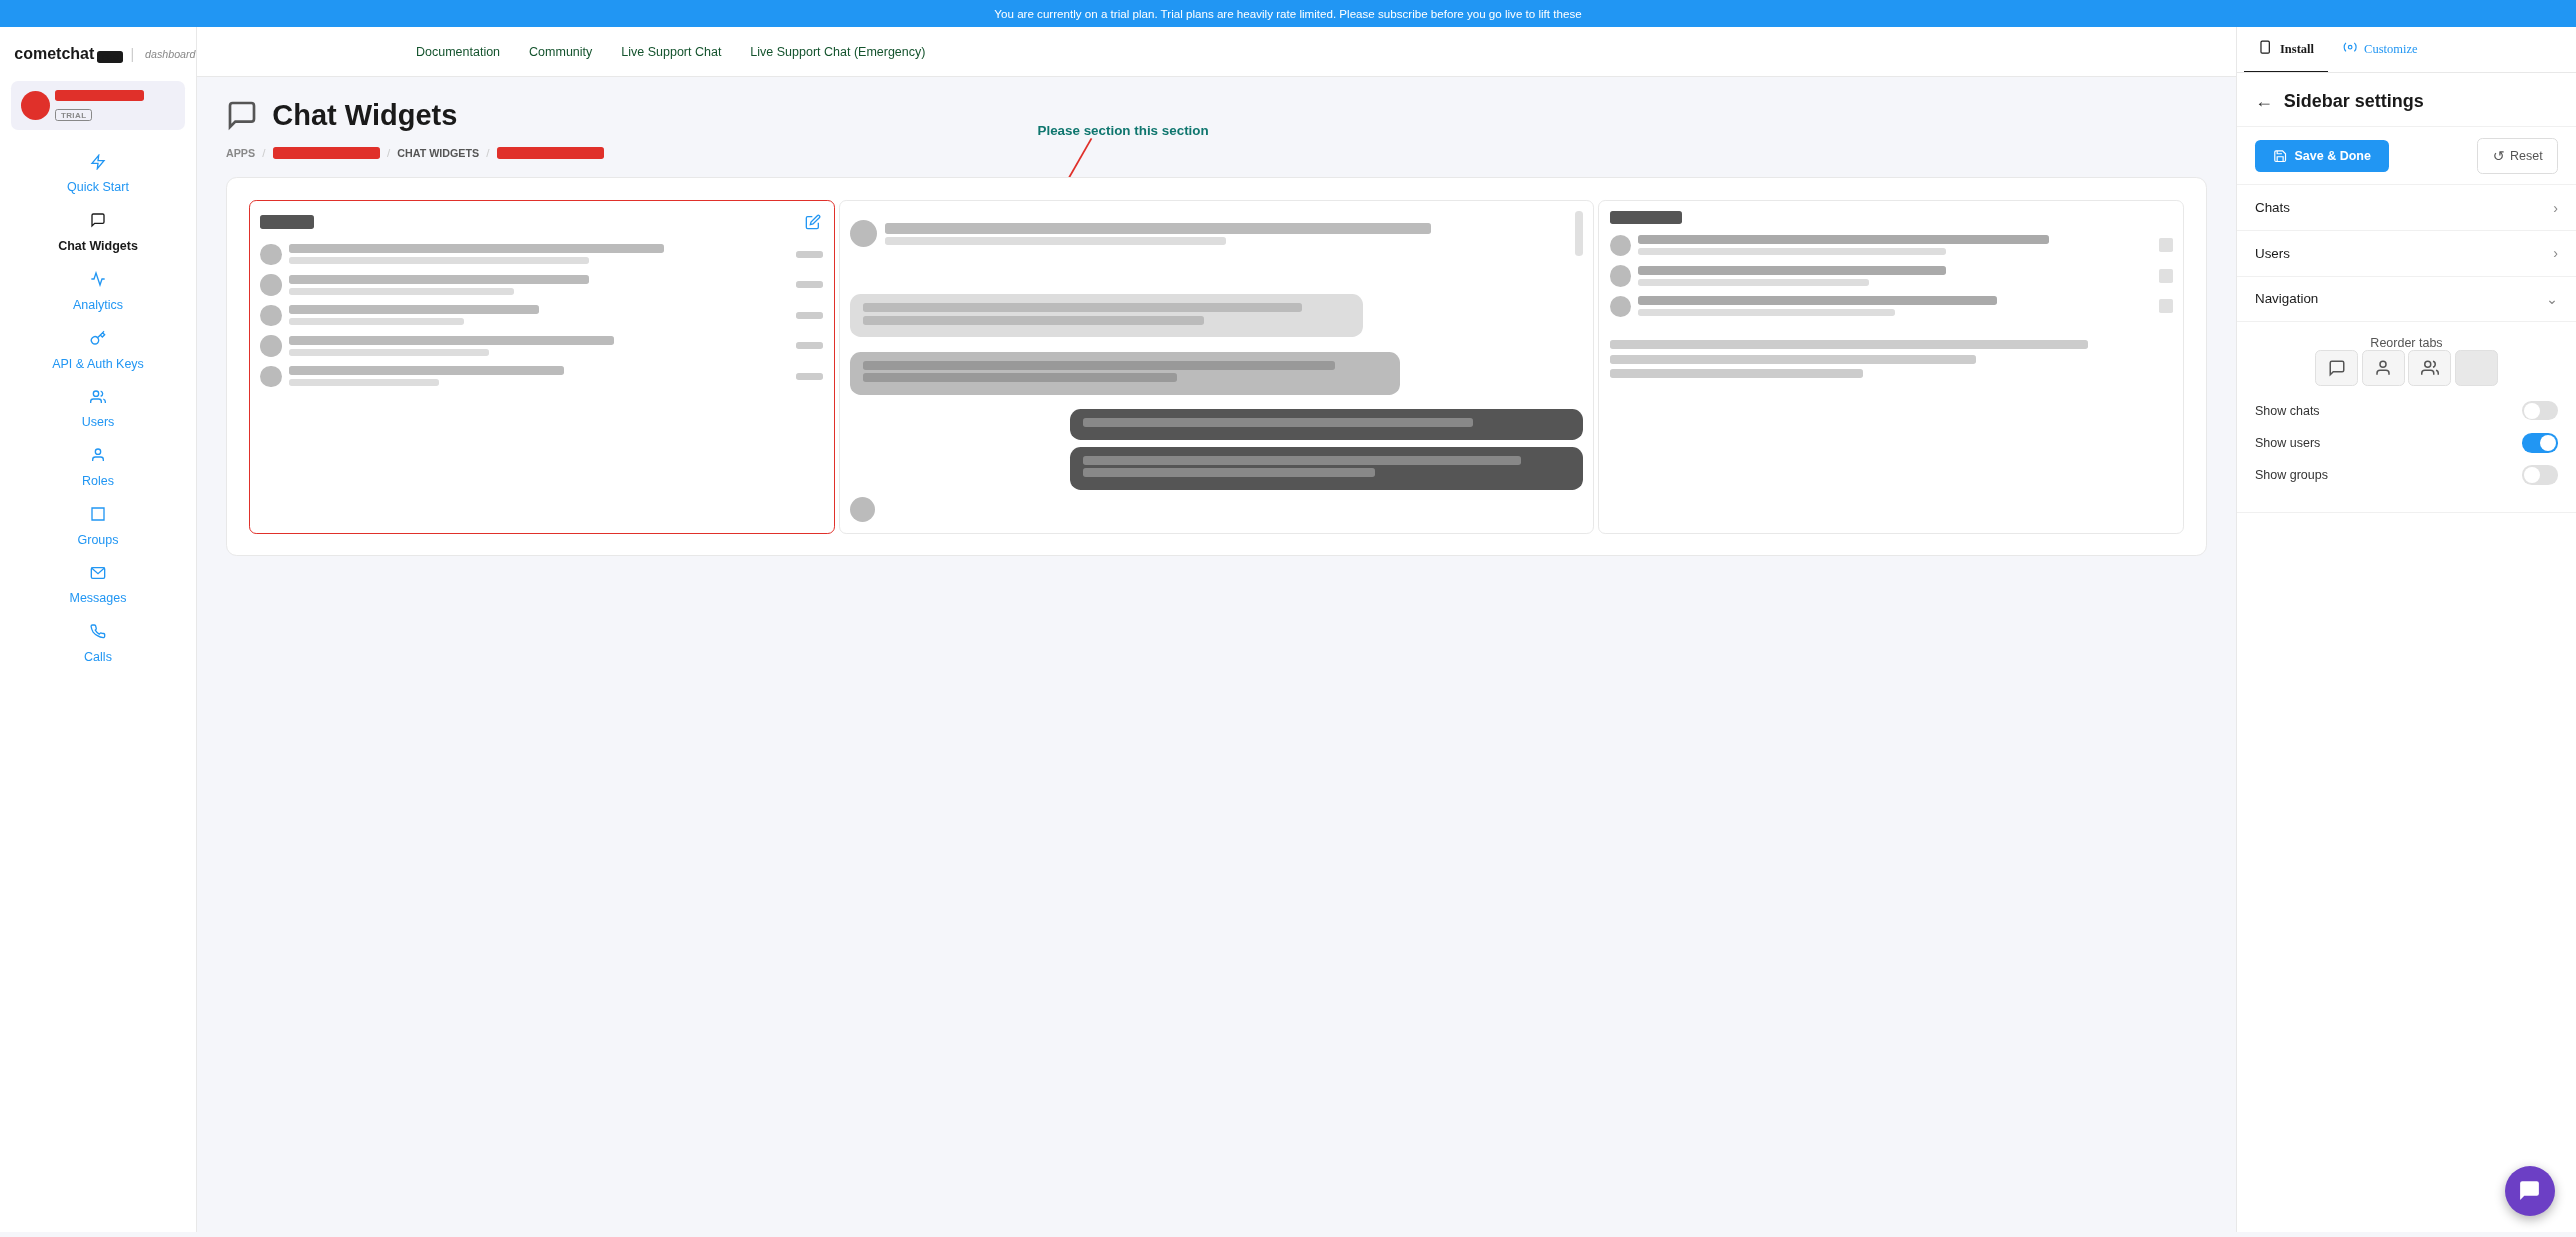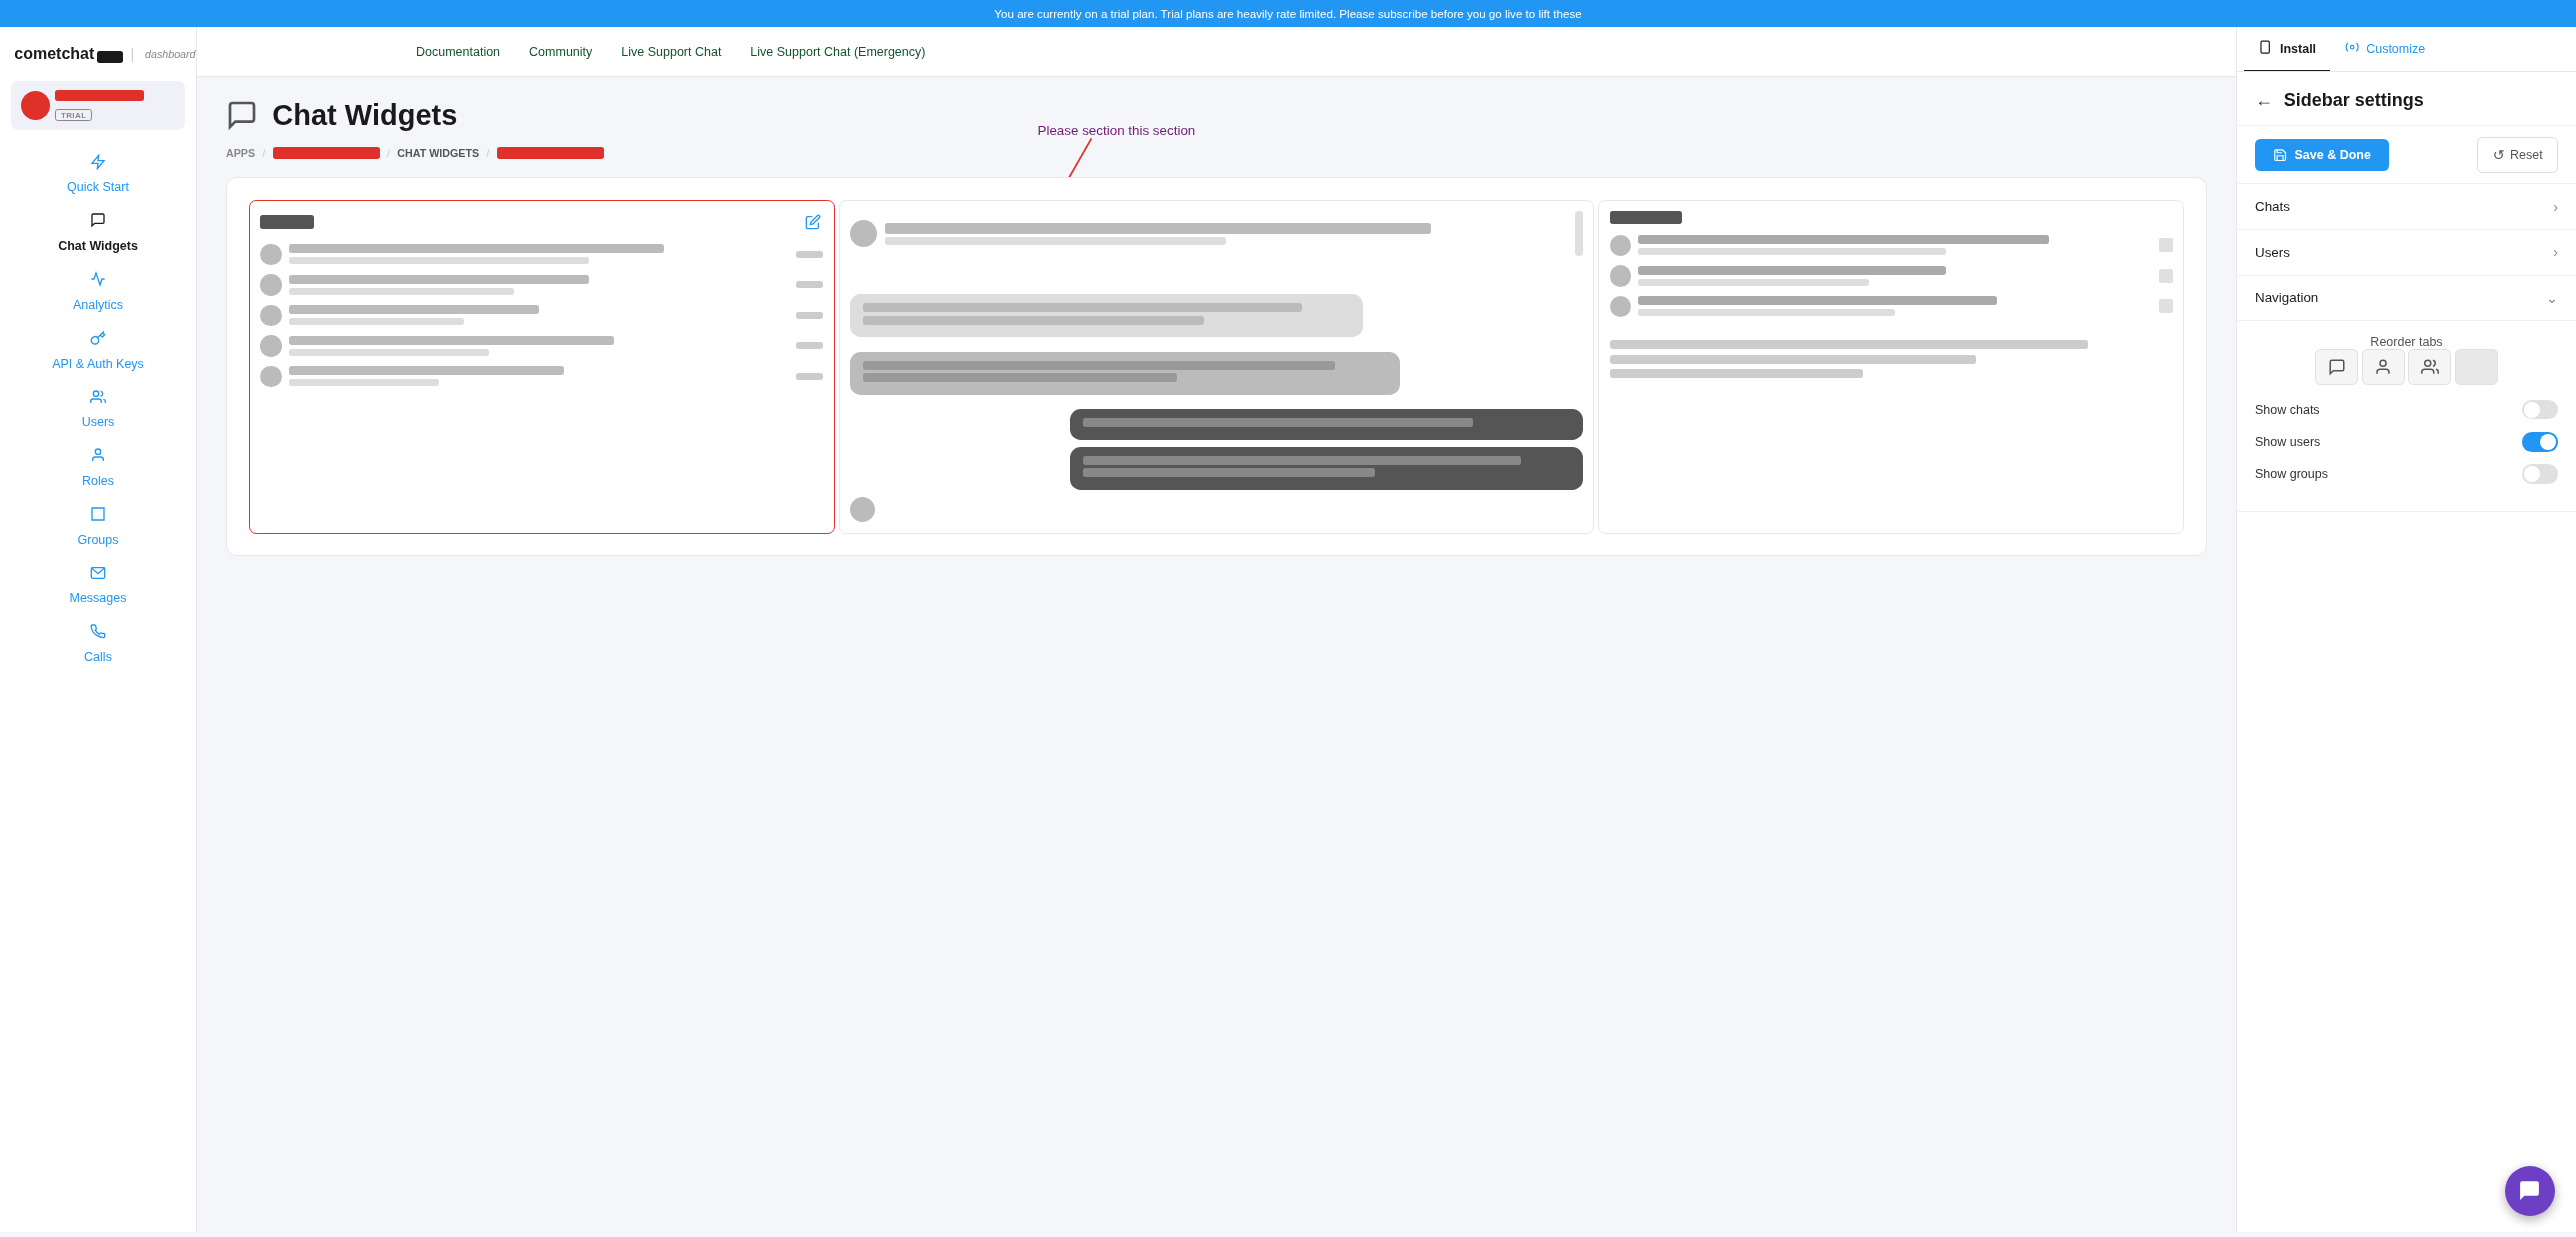--- a/index.html
+++ b/index.html
@@ -389,20 +389,21 @@
     .settings-tab {
       padding: 12.5px 14.3px;
       font-size: 12.5px;
       cursor: pointer;
       display: flex;
       align-items: center;
       gap: 7.2px;
       color: #555;
       border-bottom: 1.8px solid transparent;
       transition: all 0.15s;
+      font-family: Liberation Serif, serif;
     }
     .settings-tab.active {
       color: #1a1a1a;
       font-weight: 600;
       border-bottom-color: #1a1a1a;
     }
     .settings-tab.blue {
       color: #2196f3;
     }
 
@@ -708,21 +709,21 @@
         <span class="breadcrumb-sep">/</span>
         <div style="width:107px;height:12.5px;background:#e0302a;border-radius:2.7px;"></div>
         <span class="breadcrumb-sep">/</span>
         <span style="color:#555;font-size:10.7px;font-weight:600;">CHAT WIDGETS</span>
         <span class="breadcrumb-sep">/</span>
         <div style="width:107px;height:12.5px;background:#e0302a;border-radius:2.7px;"></div>
       </div>
 
       <div style="position:relative;margin-bottom:7.2px;">
         <div style="position:absolute;left:50%;transform:translateX(-179px);top:-54px;pointer-events:none;">
-          <div style="color:#701a75;font-size:13.4px;font-weight:400;">Please section this section</div>
+          <div style="color:#0f766e;font-size:13.4px;font-weight:700;">Please section this section</div>
           <svg width="107" height="72" viewBox="0 0 120 80" style="overflow:visible;">
             <defs>
               <marker id="arrowhead" markerWidth="10" markerHeight="7" refX="0" refY="3.5" orient="auto">
                 <polygon points="0 0, 10 3.5, 0 7" fill="#e0302a"></polygon>
               </marker>
             </defs>
             <line x1="60" y1="0" x2="20" y2="70" stroke="#e0302a" stroke-width="2" marker-end="url(#arrowhead)"></line>
           </svg>
         </div>
       </div>

